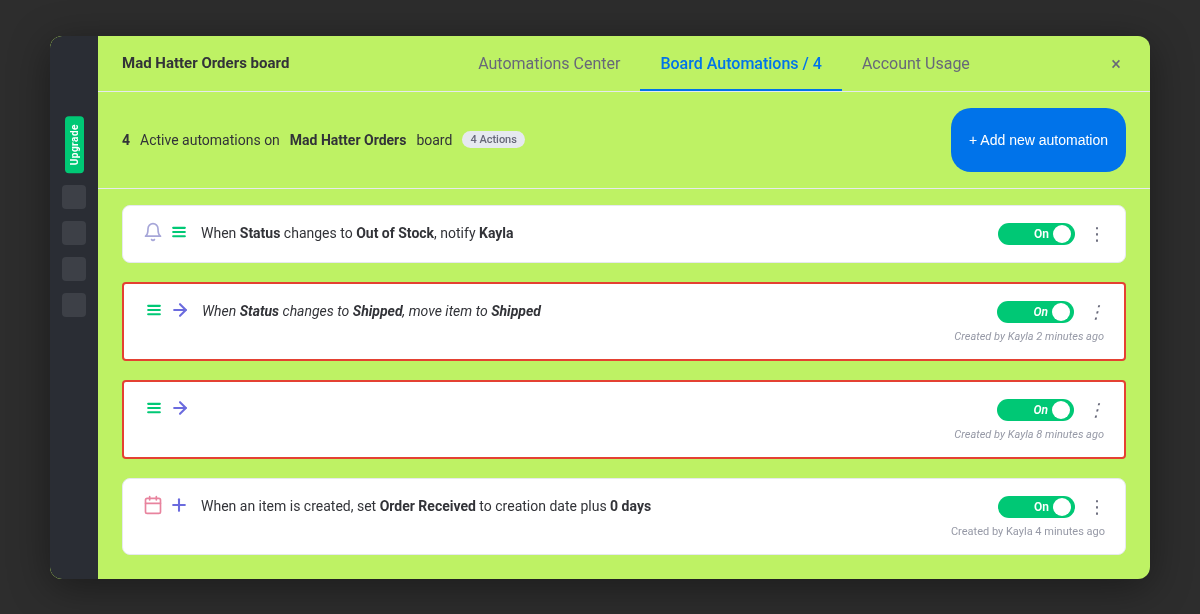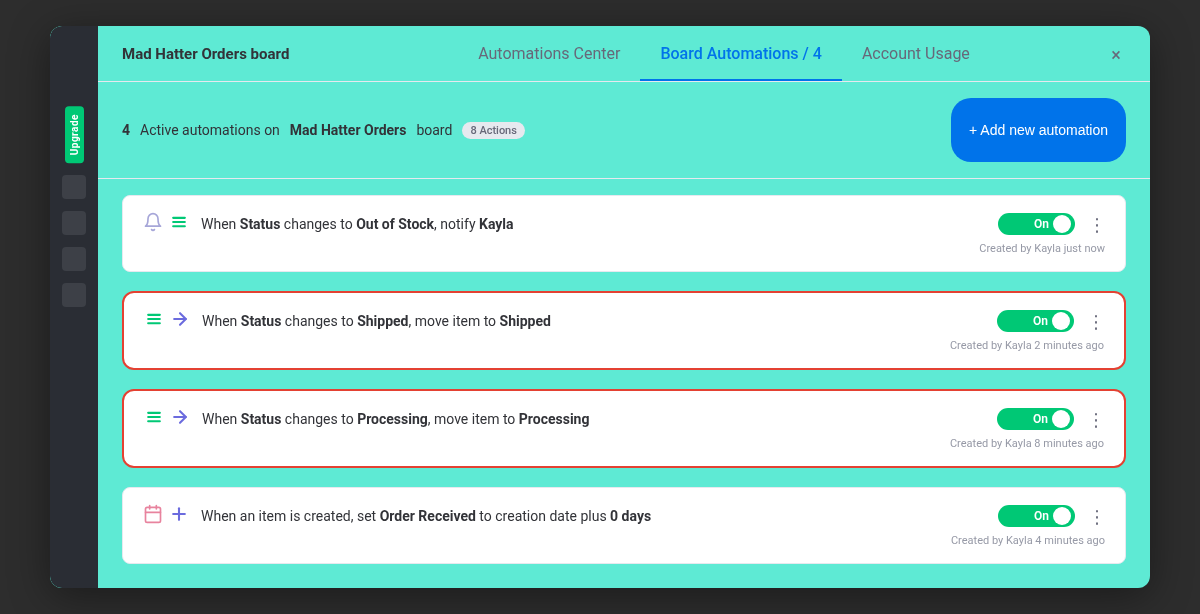--- a/index.html
+++ b/index.html
@@ -7,21 +7,21 @@
       background: #2d2d2d;
       display: flex;
       align-items: center;
       justify-content: center;
       min-height: 100vh;
       font-family: -apple-system, BlinkMacSystemFont, 'Segoe UI', Roboto, sans-serif;
     }
 
     .modal-wrapper {
       width: 1100px;
-      background: #5eead4;
+      background: #bef264;
       border-radius: 12px;
       box-shadow: 0 8px 40px rgba(0,0,0,0.4);
       overflow: hidden;
       position: relative;
     }
 
     
     .sidebar-hint {
       position: absolute;
       left: 0;
@@ -177,21 +177,22 @@
       background: #fff;
       border: 1px solid #e6e9ef;
       border-radius: 8px;
       padding: 16px 20px;
       margin-bottom: 8px;
       position: relative;
     }
 
     .automation-card.highlighted {
       border: 2px solid #e44132;
-      border-radius: 12px;
+      border-radius: 4px;
+      font-style: italic;
     }
 
     .automation-top {
       display: flex;
       align-items: center;
       gap: 12px;
     }
 
     .automation-icons {
       display: flex;
@@ -325,21 +326,21 @@
 
       <div class="close-btn">×</div>
     </div>
 
     <div class="modal-toolbar">
       <div class="toolbar-left">
         <span class="count">4</span>
         <span> Active automations on </span>
         <strong>Mad Hatter Orders</strong>
         <span> board</span>
-        <span class="actions-badge">8 Actions</span>
+        <span class="actions-badge">4 Actions</span>
       </div>
       <button class="add-btn">+ Add new automation</button>
     </div>
 
     <div class="automations-list">
 
       <div class="automation-card">
         <div class="automation-top">
           <div class="automation-icons">
             <span class="icon-bell">
@@ -360,21 +361,20 @@
             When <strong>Status</strong> changes to <strong>Out of Stock</strong>, notify <strong>Kayla</strong>
           </div>
           <div class="automation-controls">
             <div class="toggle">
               <span class="toggle-label">On</span>
               <div class="toggle-circle"></div>
             </div>
             <div class="more-btn">⋮</div>
           </div>
         </div>
-        <div class="automation-meta">Created by Kayla just now</div>
       </div>
 
       <div class="automation-card highlighted">
         <div class="automation-top">
           <div class="automation-icons">
             <span class="icon-list">
               <svg width="20" height="20" viewBox="0 0 24 24" fill="none" stroke="#00c875" stroke-width="2.5" stroke-linecap="round">
                 <line x1="5" y1="7" x2="19" y2="7"></line>
                 <line x1="5" y1="12" x2="19" y2="12"></line>
                 <line x1="5" y1="17" x2="19" y2="17"></line>
@@ -410,23 +410,20 @@
                 <line x1="5" y1="12" x2="19" y2="12"></line>
                 <line x1="5" y1="17" x2="19" y2="17"></line>
               </svg>
             </span>
             <span class="icon-arrow">
               <svg width="20" height="20" viewBox="0 0 24 24" fill="none" stroke="#6b6bde" stroke-width="2.5" stroke-linecap="round" stroke-linejoin="round">
                 <line x1="5" y1="12" x2="19" y2="12"></line>
                 <polyline points="12 5 19 12 12 19"></polyline>
               </svg>
             </span>
-          </div>
-          <div class="automation-text">
-            When <strong>Status</strong> changes to <strong>Processing</strong>, move item to <strong>Processing</strong>
           </div>
           <div class="automation-controls">
             <div class="toggle">
               <span class="toggle-label">On</span>
               <div class="toggle-circle"></div>
             </div>
             <div class="more-btn">⋮</div>
           </div>
         </div>
         <div class="automation-meta">Created by Kayla 8 minutes ago</div>

